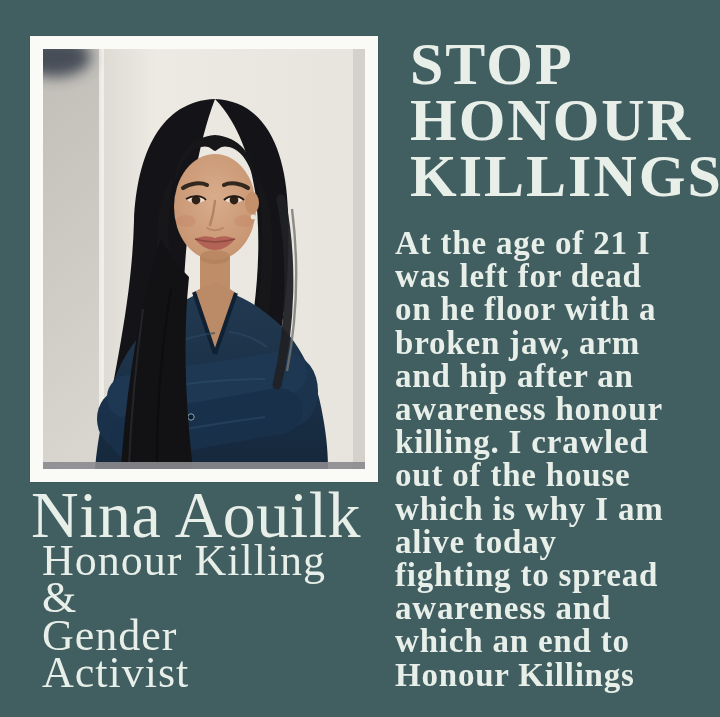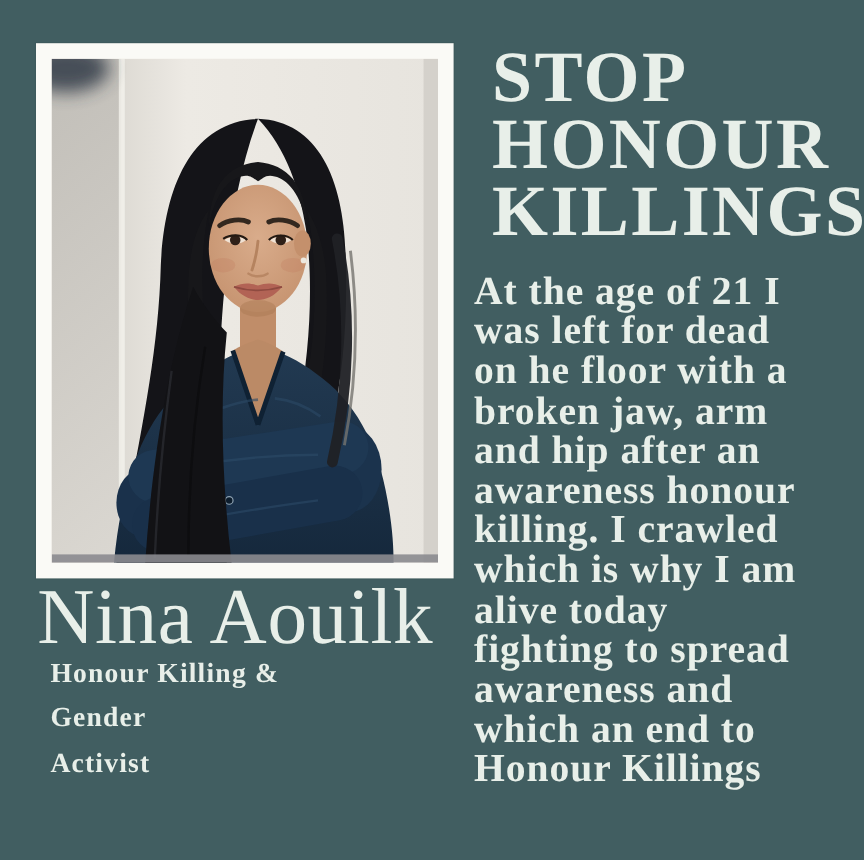--- a/index.html
+++ b/index.html
@@ -23,21 +23,21 @@
     overflow:hidden;background:#eae7e1;
   }
   .photo svg{display:block;width:100%;height:100%;}
   .name{
     position:absolute;left:31px;top:480px;width:352px;
     font-size:66px;line-height:70px;font-weight:normal;
     letter-spacing:0.5px;white-space:nowrap;
   }
   .role{
     position:absolute;left:42px;top:542px;width:330px;
-    font-size:23px;line-height:37.3px;font-weight:bold;
+    font-size:44px;line-height:37.3px;font-weight:normal;
     letter-spacing:1px;
   }
   .headline{
     position:absolute;left:394px;top:36px;width:326px;
     font-size:60px;line-height:56px;font-weight:bold;
     letter-spacing:2px;white-space:nowrap;margin-left:16px;
   }
   .story{
     position:absolute;left:395px;top:227px;width:326px;
     font-size:33px;line-height:33.2px;font-weight:bold;
@@ -182,20 +182,21 @@
   </div>
 
   <div class="story">
     <span class="line">At the age of 21 I</span>
     <span class="line">was left for dead</span>
     <span class="line">on he floor with a</span>
     <span class="line">broken jaw, arm</span>
     <span class="line">and hip after an</span>
     <span class="line">awareness honour</span>
     <span class="line">killing. I crawled</span>
+    <span class="line">out of the house</span>
     <span class="line">which is why I am</span>
     <span class="line">alive today</span>
     <span class="line">fighting to spread</span>
     <span class="line">awareness and</span>
     <span class="line">which an end to</span>
     <span class="line">Honour Killings</span>
   </div>
 
 </div>
 

